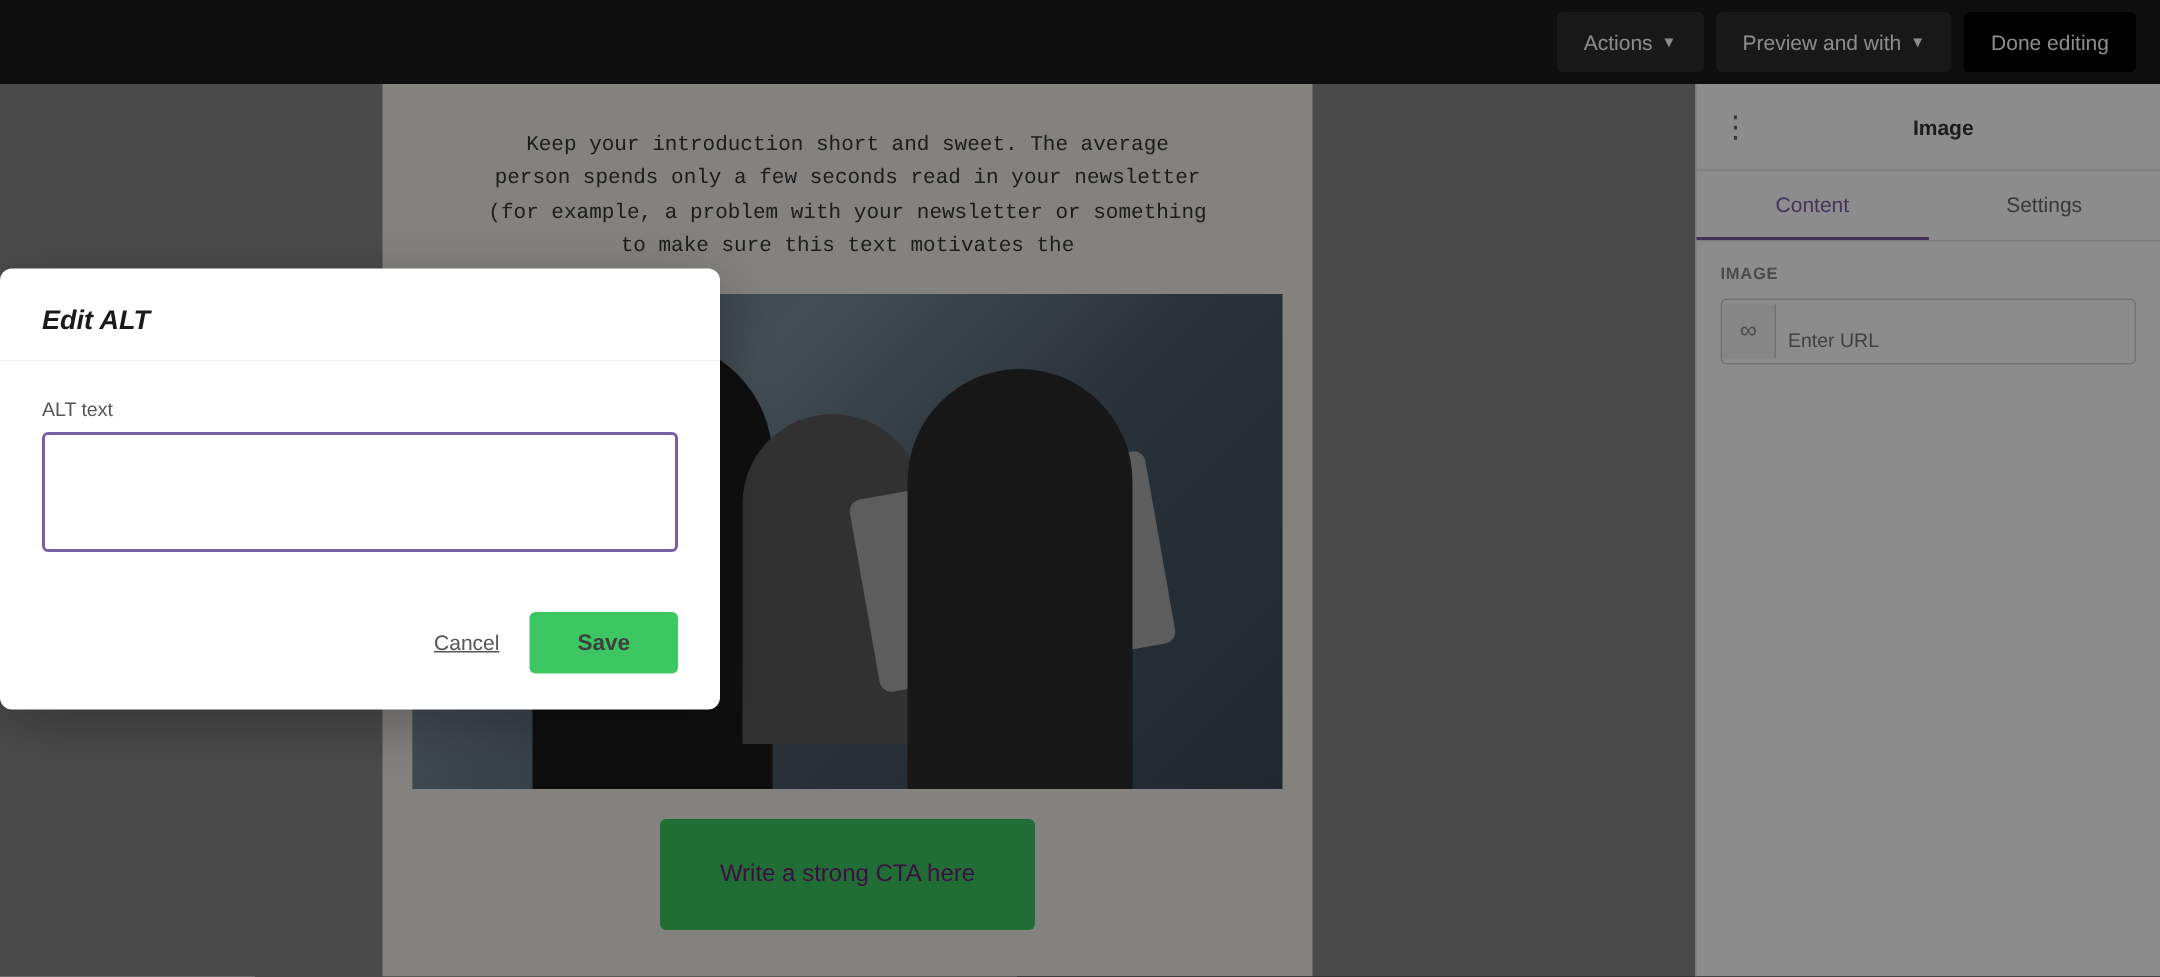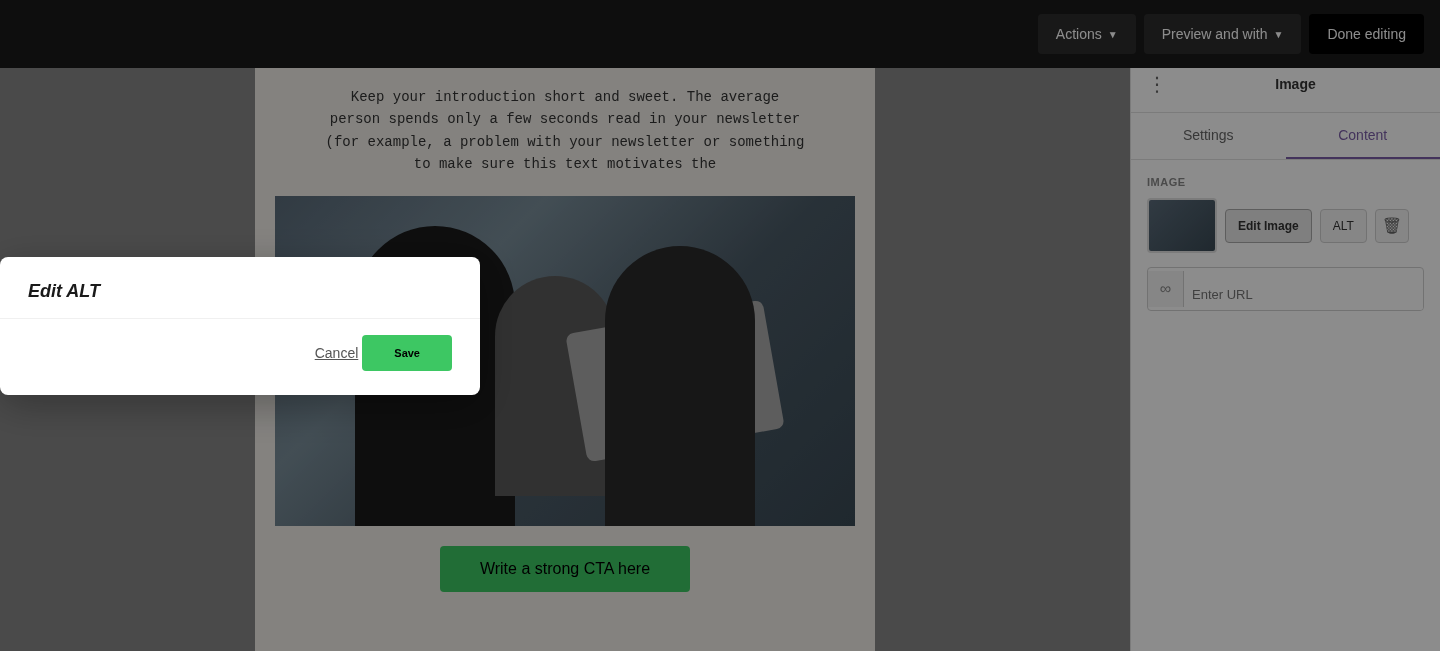--- a/index.html
+++ b/index.html
@@ -1,20 +1,20 @@
 <!DOCTYPE html>
 <html><head>
   <meta charset="utf-8">
   <style>
     * { box-sizing: border-box; margin: 0; padding: 0; }
     body { font-family: -apple-system, BlinkMacSystemFont, 'Segoe UI', sans-serif; background: #1a1a1a; width: 1440px; height: 651px; overflow: hidden; position: relative; }
 
     
     .topbar {
-      position: fixed; top: 0; left: 0; right: 0; height: 68px;
+      position: fixed; top: 0; left: 0; right: 0; height: 56px;
       background: #1a1a1a; display: flex; align-items: center; justify-content: flex-end;
       padding: 0 16px; gap: 8px; z-index: 10;
     }
     .topbar-btn {
       height: 40px; padding: 0 18px; border-radius: 4px; border: none; cursor: pointer;
       font-size: 14px; font-weight: 500; display: flex; align-items: center; gap: 6px;
     }
     .btn-actions {
       background: #2d2d2d; color: #fff;
     }
@@ -68,22 +68,22 @@
       background: #2a2a2a;
       border-radius: 75px 75px 0 0;
     }
     .laptop-shape {
       position: absolute; left: 300px; bottom: 80px;
       width: 200px; height: 130px;
       background: #aaa; border-radius: 8px; transform: rotate(-10deg);
     }
 
     .cta-button {
-      background: #3dc763; color: #000000; border: none; border-radius: 4px;
-      padding: 14px 40px; font-size: 16px; cursor: pointer; font-weight: 500;
+      background: #3dc763; color: #701a75; border: none; border-radius: 4px;
+      padding: 28px 40px; font-size: 16px; cursor: pointer; font-weight: 500;
     }
 
     
     .sidebar {
       position: absolute; top: 56px; right: 0; width: 310px; bottom: 0;
       background: #fff; border-left: 1px solid #e0e0e0;
       display: flex; flex-direction: column;
     }
     .sidebar-header {
       padding: 16px; border-bottom: 1px solid #e0e0e0;
@@ -159,28 +159,28 @@
     .modal-title span { font-style: italic; }
     .modal-body { padding: 24px 28px; }
     .field-label { font-size: 13px; color: #555; margin-bottom: 8px; font-weight: 500; }
     .alt-input {
       width: 100%; height: 80px; border: 2px solid #7b5ea7; border-radius: 4px;
       padding: 10px 12px; font-size: 14px; outline: none; resize: none;
       vertical-align: top;
     }
     .modal-footer {
       padding: 16px 28px 24px;
-      display: flex; align-items: center; justify-content: flex-end; gap: 4px;
+      display: flex; align-items: center; justify-content: flex-end; gap: 20px;
     }
     .cancel-link {
       background: none; border: none; color: #555; font-size: 14px; cursor: pointer; text-decoration: underline;
     }
     .save-btn {
-      background: #3dc763; color: #000000; border: none; border-radius: 4px;
-      padding: 12px 32px; font-size: 11px; font-weight: 600; cursor: pointer;
+      background: #3dc763; color: #404040; border: none; border-radius: 4px;
+      padding: 12px 32px; font-size: 15px; font-weight: 600; cursor: pointer;
     }
   </style>
 </head>
 <body>
 
 <div class="topbar">
   <button class="topbar-btn btn-actions">
     <span>Actions</span>
     <span class="chevron">▼</span>
   </button>
@@ -207,53 +207,47 @@
     <button class="cta-button">Write a strong CTA here</button>
   </div>
 </div>
 
 <div class="sidebar">
   <div class="sidebar-header">
     <span class="three-dots">⋮</span>
     <span class="sidebar-title">Image</span>
   </div>
   <div class="sidebar-tabs">
+    <div class="sidebar-tab active">
+      <span>Content</span>
+    </div>
     <div class="sidebar-tab inactive">
       <span>Settings</span>
     </div>
-    <div class="sidebar-tab active">
-      <span>Content</span>
-    </div>
   </div>
   <div class="sidebar-body">
     <div class="section-label">IMAGE</div>
-    <div class="image-controls">
-      <div class="image-thumb">
-        <div class="image-thumb-inner"></div>
-      </div>
-      <button class="img-ctrl-btn active">Edit Image</button>
-      <button class="img-ctrl-btn">ALT</button>
-      <div class="delete-btn">
-        <span>🗑</span>
-      </div>
-    </div>
     <div class="url-row">
       <div class="url-icon">
         <span>∞</span>
       </div>
       <input class="url-input" type="text" placeholder="Enter URL" style="">
     </div>
   </div>
 </div>
 
 <div class="overlay">
   <div class="modal">
     <div class="modal-header">
       <div class="modal-title">
         <span>Edit </span><span>ALT</span>
       </div>
     </div>
+    <div class="modal-body">
+      <div class="field-label">ALT text</div>
+      <textarea class="alt-input" style=""></textarea>
+    </div>
     <div class="modal-footer">
       <button class="cancel-link">Cancel</button>
       <button class="save-btn">Save</button>
     </div>
   </div>
 </div>
 
 </body></html>

